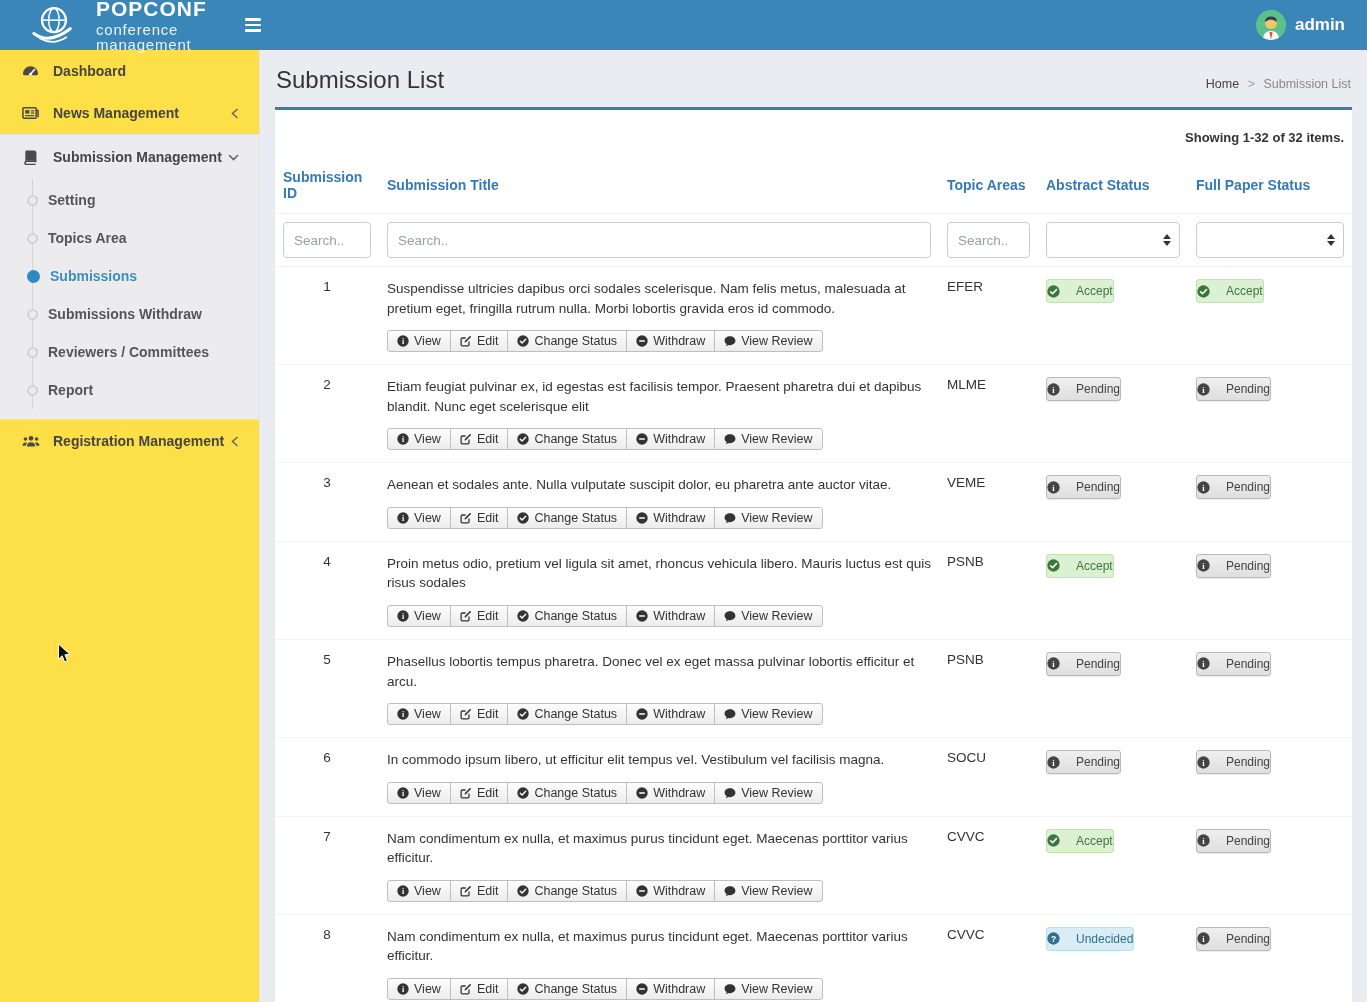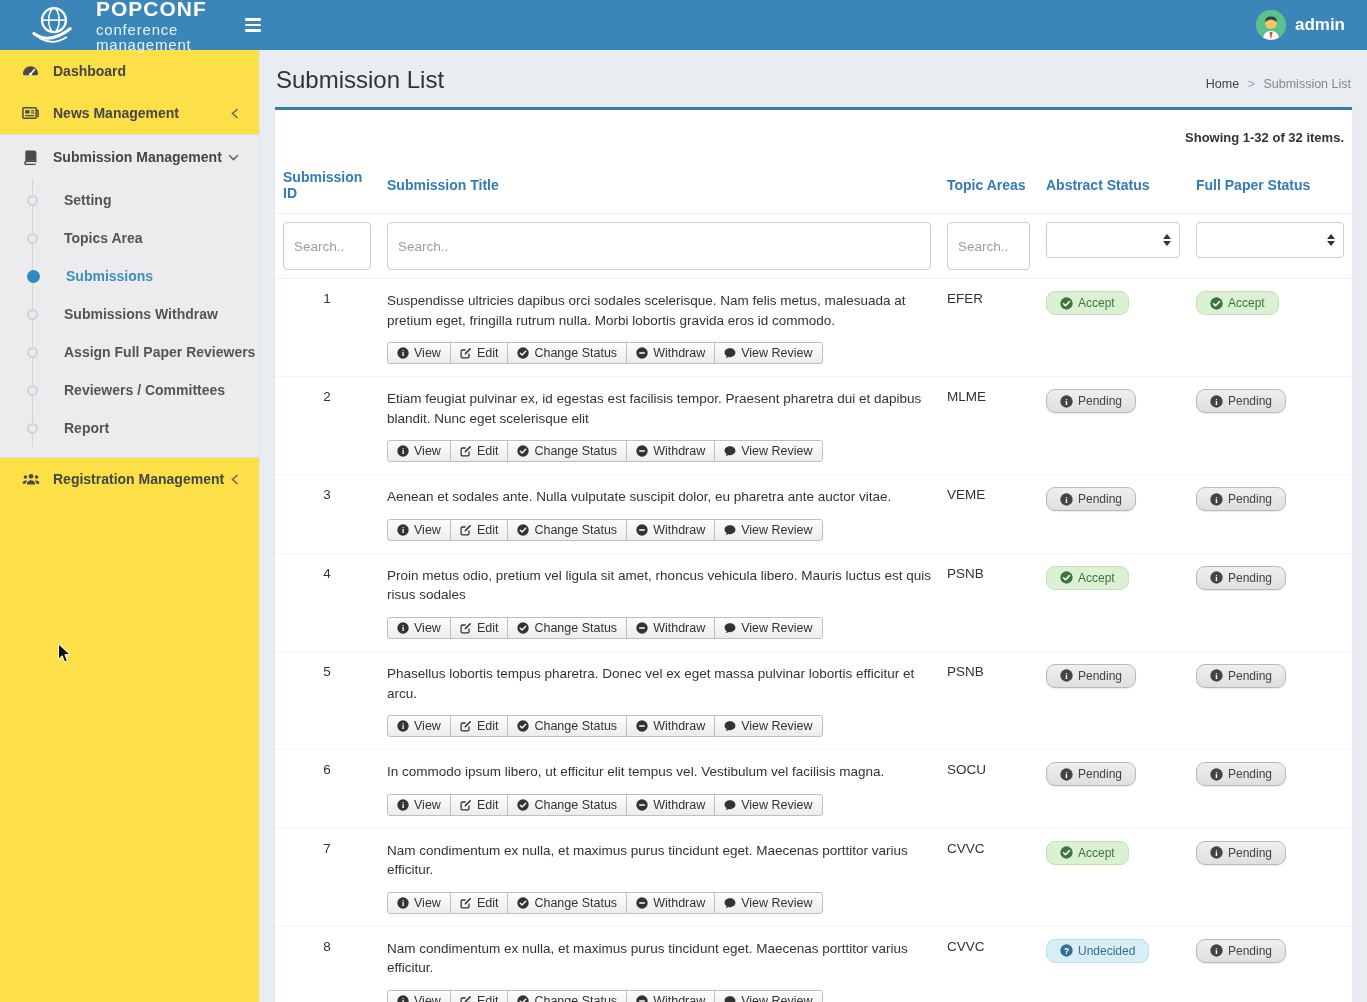--- a/index.html
+++ b/index.html
@@ -22,21 +22,21 @@
   
   .sidebar { position:absolute; top:50px; left:0; bottom:0; width:260px; background:#fde047; border-right:1px solid #e2e5ea;font-weight:bold; }
   .menu-item { display:flex; align-items:center; height:42px; padding:0 20px 0 22px; font-size:14px; color:#454545; cursor:pointer; }
   .menu-item .mi-icon { width:20px; margin-right:11px; color:#4a4a4a; display:flex; }
   .menu-item .mi-label { flex:1; }
   .menu-item .mi-chevron { color:#666; display:flex; }
   .menu-group { background:#ececee; border-top:1px solid #e0e0e2; border-bottom:1px solid #e0e0e2; padding-bottom:4px; }
   .menu-group .menu-item { height:44px; }
   .submenu { position:relative; padding:2px 0 6px; }
   .submenu:before { content:""; position:absolute; left:32px; top:0; bottom:6px; width:1px; background:#d5d5d8; }
-  .submenu-item { position:relative; display:flex; align-items:center; height:38px; padding-left:27px; font-size:14px; color:#555; cursor:pointer;gap:16px; }
+  .submenu-item { position:relative; display:flex; align-items:center; height:38px; padding-left:27px; font-size:14px; color:#555; cursor:pointer; }
   .bullet { width:11px; height:11px; border:2px solid #cfd3d9; border-radius:50%; background:#ececee; margin-right:10px; flex:0 0 auto; z-index:1; }
   .submenu-item.active { color:#3c8dbc; }
   .submenu-item.active .bullet { width:13px; height:13px; border:none; background:#2f8ac4; }
 
   
   .content { position:absolute; top:50px; left:260px; right:0; bottom:0; background:#e9edf1; padding:14px 15px; }
   .page-head { display:flex; justify-content:space-between; align-items:flex-end; padding:2px 1px 0; }
   .page-title { font-size:24px; font-weight:500; color:#333; }
   .breadcrumb { font-size:12.5px; color:#888; padding-bottom:3px; }
   .breadcrumb .bc-home { color:#444; text-decoration:none; cursor:pointer; }
@@ -45,35 +45,35 @@
   .panel { margin-top:13px; background:#fff; border-top:3px solid #367fa9; box-shadow:0 1px 1px rgba(0,0,0,.1); }
   .panel-body { padding:16px 0 0; }
   .summary { text-align:right; font-size:13px; color:#333; padding:4px 8px 12px;font-weight:bold; }
 
   table.grid { width:100%; border-collapse:collapse; table-layout:fixed; }
   col.c-id{width:104px;} col.c-title{width:560px;} col.c-topic{width:99px;} col.c-abs{width:150px;} col.c-full{width:164px;}
   .grid th { text-align:left; font-size:14px; color:#337ab7; font-weight:bold; padding:12px 8px; border-bottom:1px solid #f0f0f0; cursor:pointer; }
   .grid td { vertical-align:top; padding:12px 8px; font-size:13.5px; border-top:1px solid #f4f4f4; }
   .grid tr.filters td { border-top:none; border-bottom:1px solid #f0f0f0; padding:8px; }
   .grid td.cell-id { text-align:center; color:#333; }
-  .f-input { width:100%; height:48px; border:1px solid #ccc; border-radius:4px; padding:6px 10px; font-size:13.5px; color:#555; font-family:"Liberation Sans", sans-serif; }
+  .f-input { width:100%; height:36px; border:1px solid #ccc; border-radius:4px; padding:6px 10px; font-size:13.5px; color:#555; font-family:"Liberation Sans", sans-serif; }
   .f-input::placeholder { color:#9aa0a6; }
   .select-box { position:relative; width:100%; height:36px; border:1px solid #ccc; border-radius:4px; background:#fff; cursor:pointer; }
   .select-arrows { position:absolute; right:8px; top:50%; transform:translateY(-50%); display:flex; flex-direction:column; gap:2px; align-items:center; }
   .tri-up { width:0; height:0; border-left:4px solid transparent; border-right:4px solid transparent; border-bottom:5px solid #333; }
   .tri-down { width:0; height:0; border-left:4px solid transparent; border-right:4px solid transparent; border-top:5px solid #333; }
 
   .row-title { color:#333; line-height:1.45; margin-bottom:12px; max-width:545px; }
   .btn-group { display:inline-flex; }
   .btn { display:inline-flex; align-items:center; gap:5px; background:linear-gradient(#fdfdfd,#ececec); border:1px solid #bfbfbf; color:#333; font-size:12.5px; padding:3px 9px; cursor:pointer; margin-left:-1px; font-family:"Liberation Sans", sans-serif; white-space:nowrap; }
   .btn:first-child { border-radius:3px 0 0 3px; margin-left:0; }
   .btn:last-child { border-radius:0 3px 3px 0; }
   .btn svg { display:block; }
 
-  .badge { display:inline-flex; align-items:center; gap:5px; font-size:12px; padding:4px 13px; border-radius:9px; white-space:nowrap; }
+  .badge { display:inline-flex; align-items:center; gap:16px; font-size:12px; padding:4px 0; border-radius:3px; white-space:nowrap; }
   .badge svg { display:block; }
   .badge-success { background:#dcf0d3; border:1px solid #bfe3ae; color:#3c763d; }
   .badge-default { background:linear-gradient(#efefef,#dfdfdf); border:1px solid #b9b9b9; color:#444; box-shadow:0 1px 1px rgba(0,0,0,.08); }
   .badge-info { background:#d9edf7; border:1px solid #b7dff0; color:#31708f; }
 
   .cursor { position:absolute; left:57px; top:643px; z-index:50; pointer-events:none; }
 </style>
 </head>
 <body>
 
@@ -174,24 +174,20 @@
           <div class="submenu-item active">
             <span class="bullet"></span>
             <span>Submissions</span>
           </div>
           <div class="submenu-item">
             <span class="bullet"></span>
             <span>Submissions Withdraw</span>
           </div>
           <div class="submenu-item">
             <span class="bullet"></span>
-            <span>Assign Full Paper Reviewers</span>
-          </div>
-          <div class="submenu-item">
-            <span class="bullet"></span>
             <span>Reviewers / Committees</span>
           </div>
           <div class="submenu-item">
             <span class="bullet"></span>
             <span>Report</span>
           </div>
         </div>
       </div>
       <div>
         <div class="menu-item">

